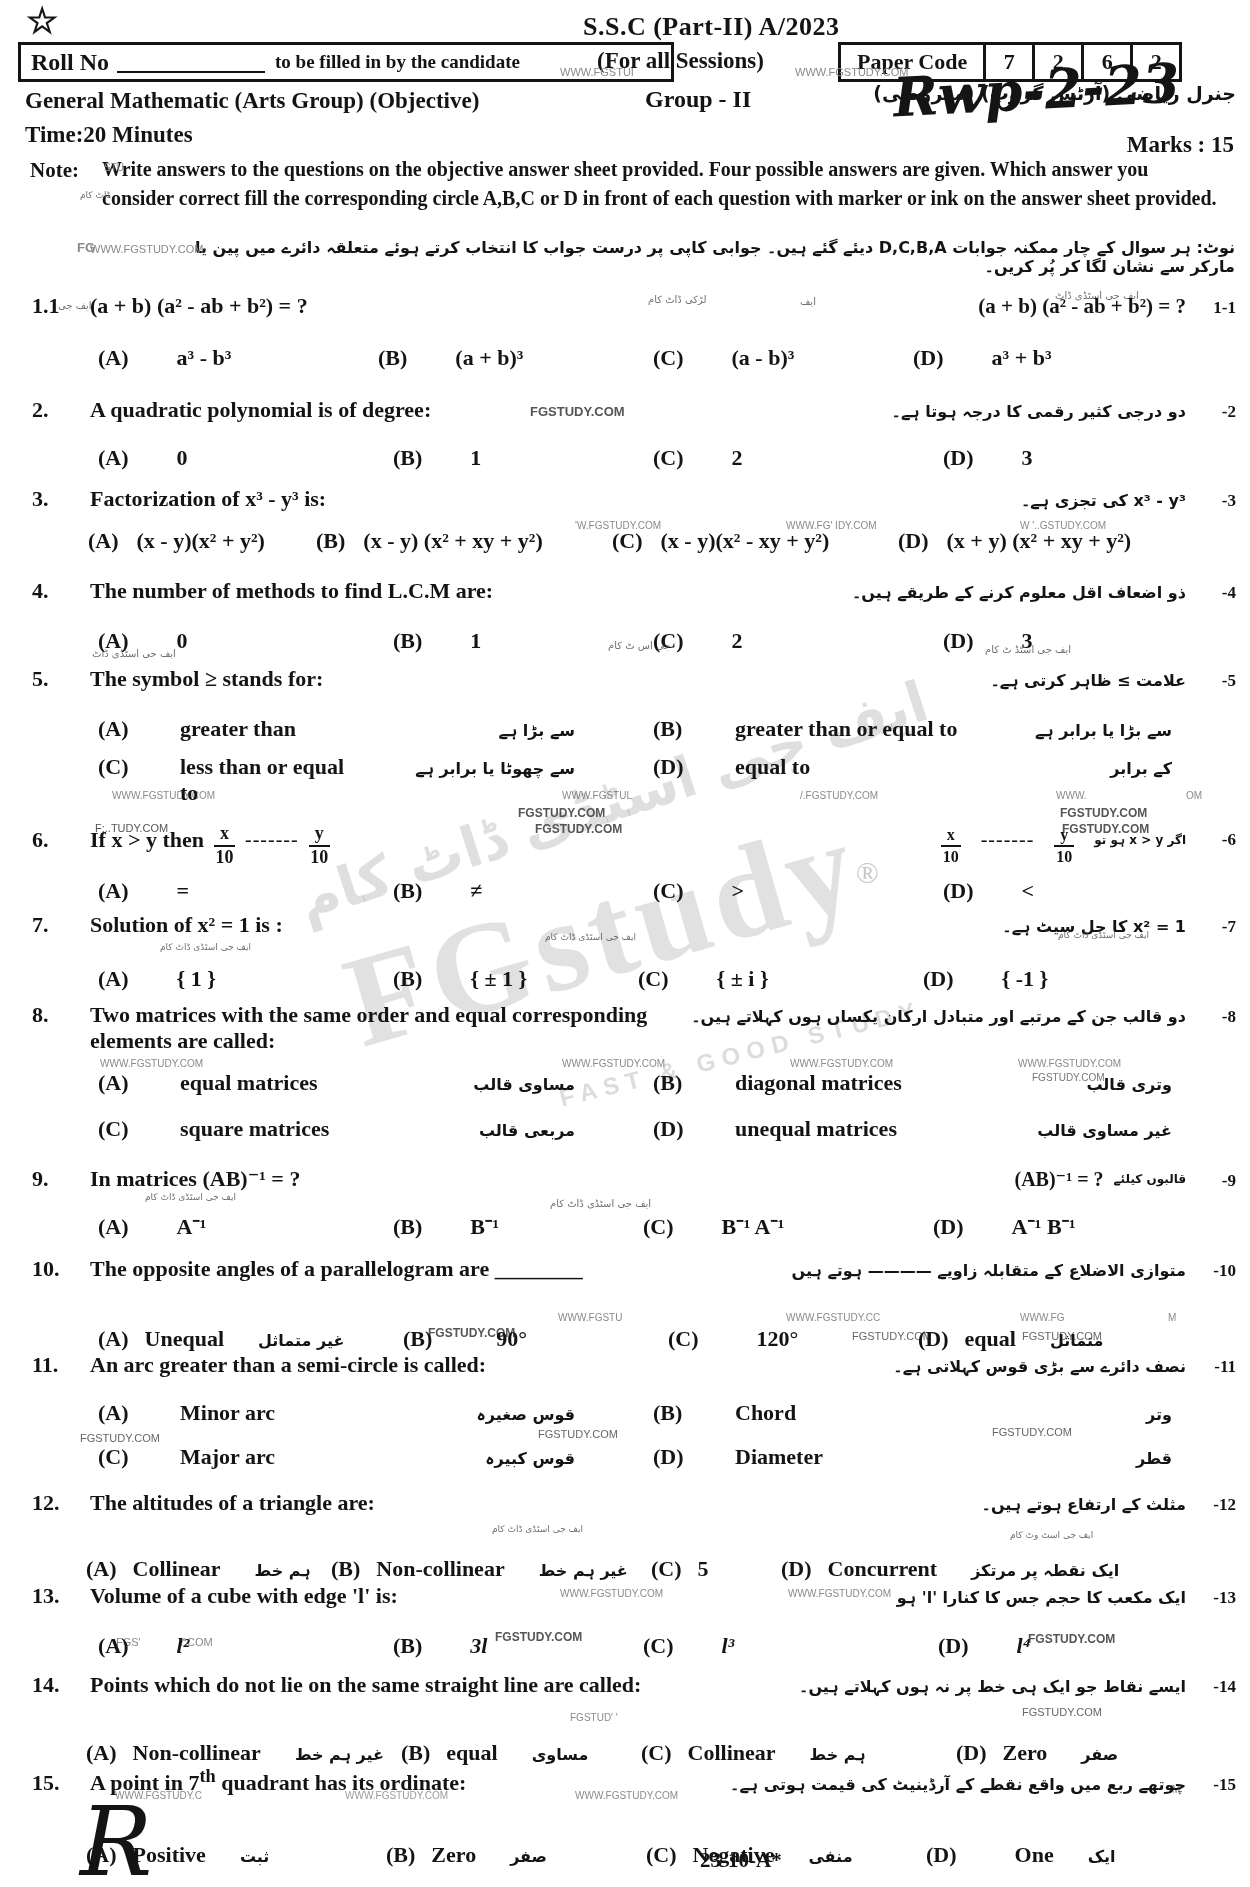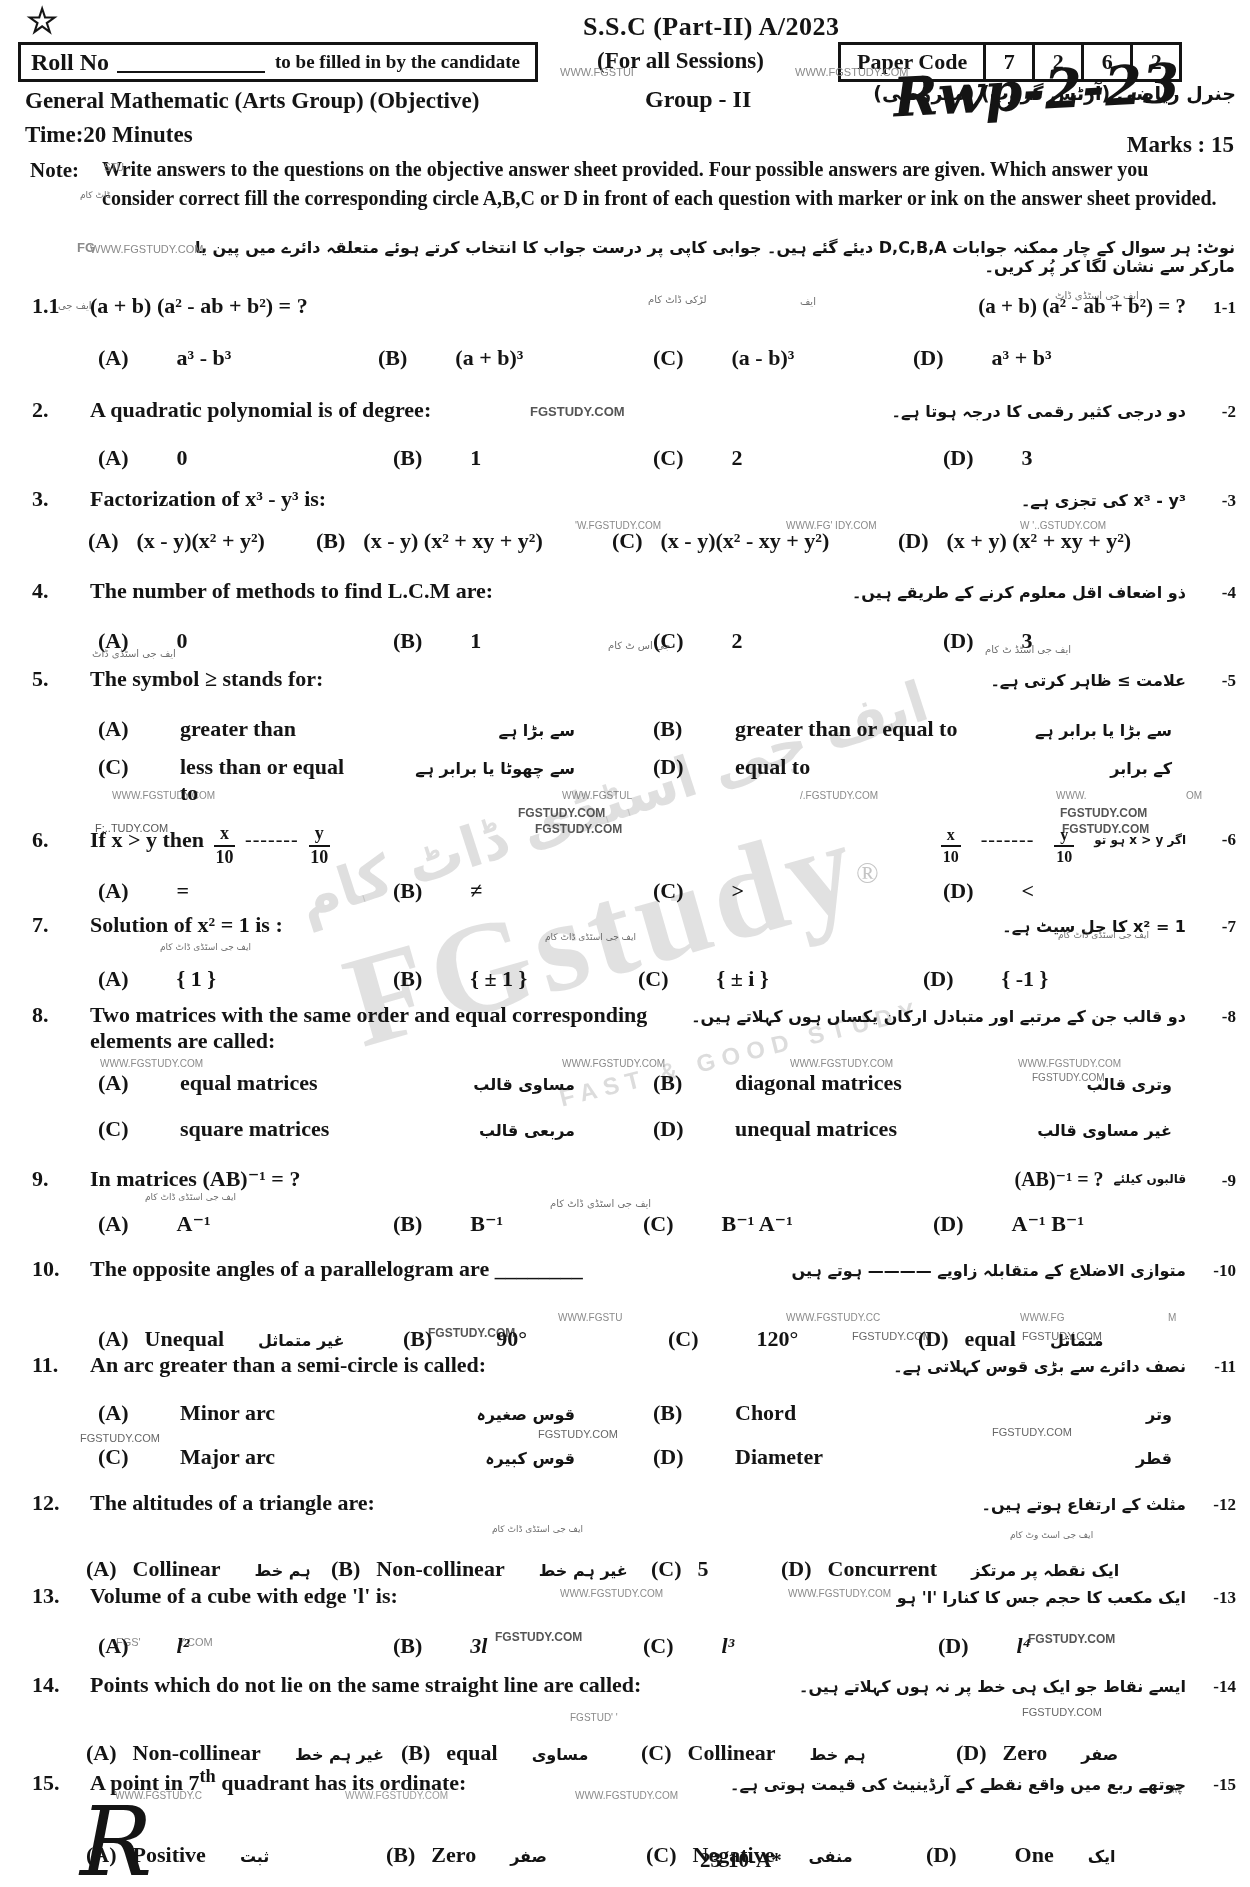--- a/index.html
+++ b/index.html
@@ -2,21 +2,21 @@
 <html><head>
 <meta charset="utf-8">
 <style>
   html,body{margin:0;padding:0;background:#ffffff;}
   .page{position:relative;width:1250px;height:1887px;background:#fff;overflow:hidden;
         font-family:"Liberation Serif","DejaVu Serif",serif;color:#141414;}
   .abs{position:absolute;}
   
   .star{left:26px;top:0px;font-size:36px;font-weight:700;}
   .title{left:583px;top:12px;font-size:26px;font-weight:700;letter-spacing:0.5px;}
-  .rollbox{left:18px;top:42px;width:520px;height:40px;border:3px solid #141414;
+  .rollbox{left:18px;top:42px;width:656px;height:40px;border:3px solid #141414;
            display:flex;align-items:center;box-sizing:border-box;padding:0 10px;font-weight:700;}
   .roll-label{font-size:24px;}
   .roll-line{flex:0 0 148px;border-bottom:2px solid #141414;height:20px;margin:0 10px 0 8px;}
   .roll-note{font-size:19px;}
   .sessions{left:597px;top:48px;font-size:23px;font-weight:700;}
   .pc{left:838px;top:42px;display:flex;font-weight:700;}
   .pc-label{border:3px solid #141414;font-size:22px;padding:4px 16px;}
   .pc-cell{border:3px solid #141414;border-left:none;width:46px;text-align:center;font-size:22px;padding:4px 0;}
   .subject{left:25px;top:88px;font-size:23px;font-weight:700;}
   .group{left:645px;top:86px;font-size:24px;font-weight:700;}
@@ -37,21 +37,21 @@
   .qen{font-size:22px;font-weight:700;white-space:pre-line;}
   .qur{margin-left:auto;direction:rtl;font-family:"DejaVu Sans",sans-serif;font-size:16px;font-weight:700;padding-left:8px;}
   .qur.fm{direction:ltr;font-family:"Liberation Serif","DejaVu Serif",serif;font-size:21px;}
   .qurno{flex:0 0 50px;text-align:right;font-size:17px;font-weight:700;}
   .qur-row{margin-left:auto;display:flex;align-items:center;gap:10px;}
   .qur-txt{direction:rtl;font-family:"DejaVu Sans",sans-serif;font-size:12px;font-weight:700;}
   .fm2{font-size:20px;font-weight:700;}
   .opts{display:flex;align-items:baseline;padding-left:98px;margin-top:18px;font-weight:700;}
   .opt{display:flex;align-items:baseline;}
   .olabel{font-size:22px;}
-  .oval{font-size:22px;margin-left:48px;white-space:pre-line;}
+  .oval{font-size:22px;margin-left:48px;white-space:pre-line;font-family:Liberation Serif, serif;}
   .oval.it{font-style:italic;}
   .our{font-family:"DejaVu Sans",sans-serif;font-size:16px;direction:rtl;margin-left:34px;}
   .opts-tight{padding-left:88px;}
   .opts-tight .oval{margin-left:18px;}
   .opts-ur .oval{margin-left:16px;margin-top:16px;}
   .opts2{display:grid;grid-template-columns:555px 1fr;padding-left:98px;margin-top:24px;row-gap:12px;font-weight:700;}
   .opt2{display:flex;align-items:baseline;padding-right:78px;}
   .opt2 .olabel{flex:0 0 82px;}
   .opt2 .oval{margin-left:0;}
   .opt2 .our{margin-left:auto;}

